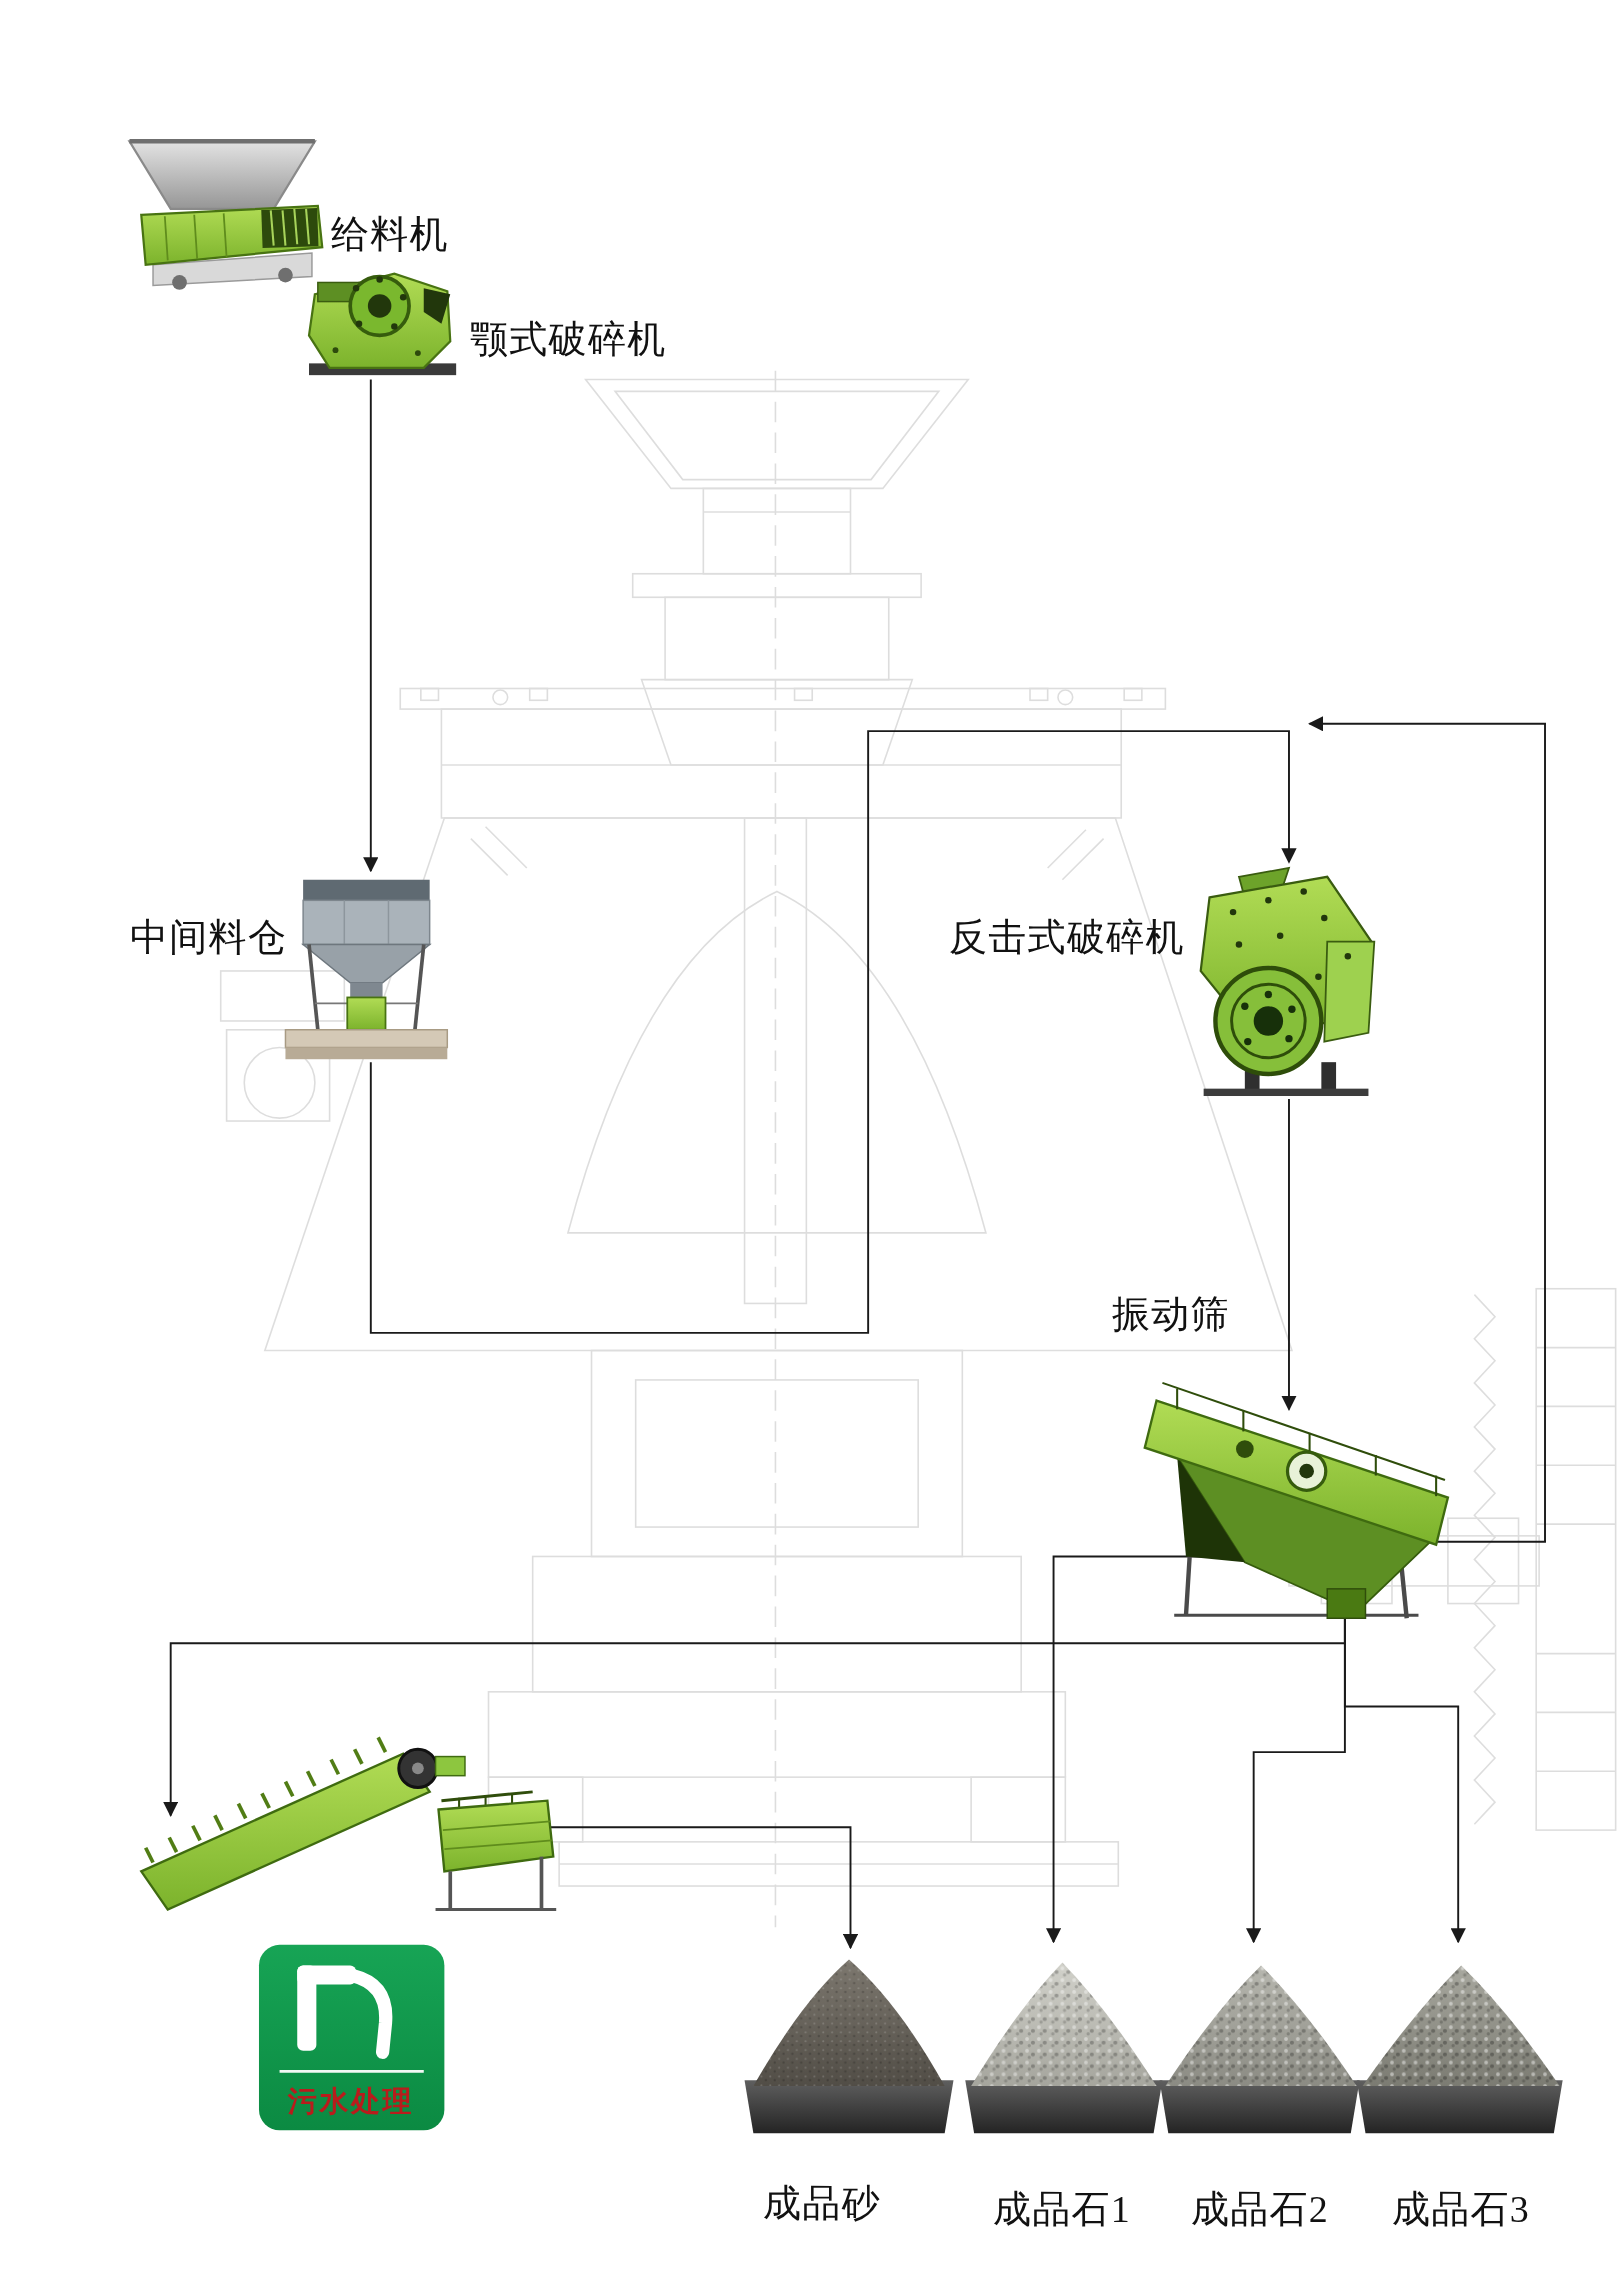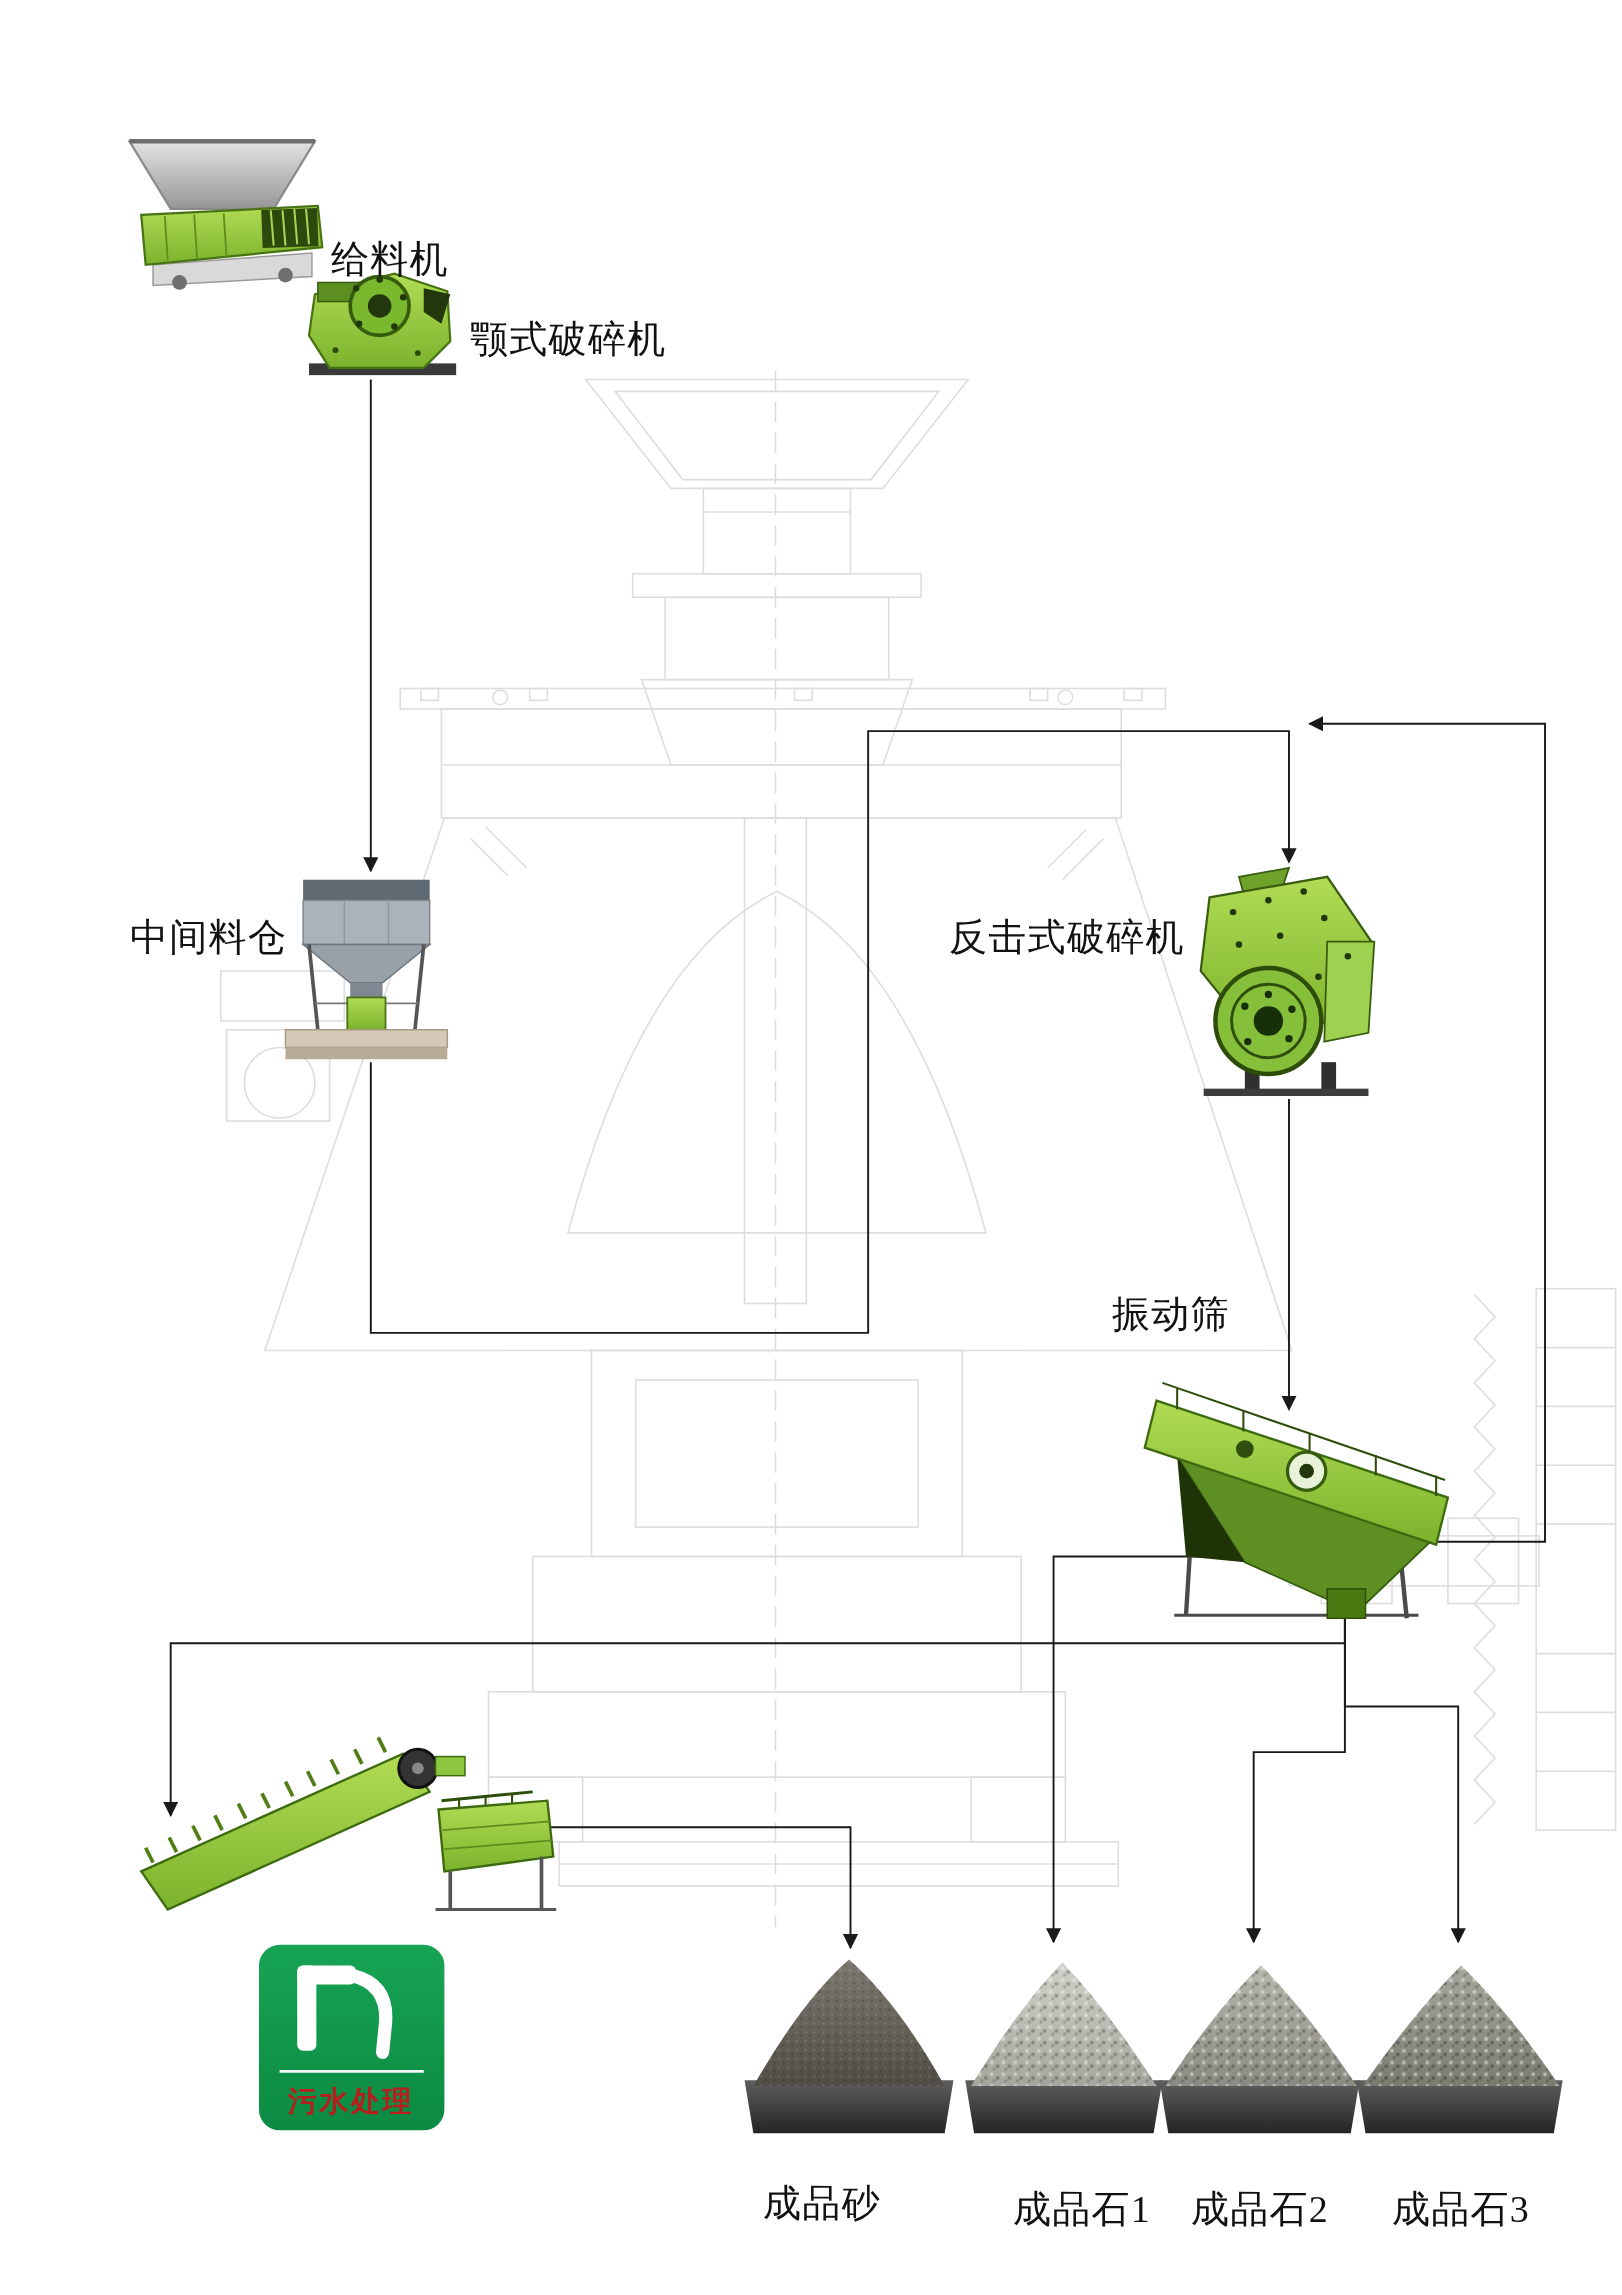--- a/index.html
+++ b/index.html
@@ -274,25 +274,25 @@
       <path d="M792,1418 Q826,1366 857,1336 Q889,1368 922,1418 Z" fill="url(#gradStone2)"></path>
       <path d="M792,1418 Q826,1366 857,1336 Q889,1368 922,1418 Z" fill="url(#patStone)" opacity="0.85"></path>
     </g>
     <g>
       <path d="M926,1418 Q961,1368 993,1336 Q1026,1368 1060,1418 Z" fill="url(#gradStone3)"></path>
       <path d="M926,1418 Q961,1368 993,1336 Q1026,1368 1060,1418 Z" fill="url(#patStone)" opacity="0.9"></path>
     </g>
   </g>
 </svg>
 
-<div class="label" style="left:331px;top:209px;margin-top:25px;">给料机</div>
+<div class="label" style="left:331px;top:209px;">给料机</div>
 <div class="label" style="left:470px;top:314px;text-align:center;">颚式破碎机</div>
 <div class="label" style="left:130px;top:912px;font-family:Liberation Serif, serif;">中间料仓</div>
 <div class="label" style="left:949px;top:912px;text-align:center;">反击式破碎机</div>
 <div class="label" style="left:1112px;top:1289px;font-family:Liberation Serif, serif;">振动筛</div>
 <div class="icon-label" style="left:351px;top:2082px;">污水处理</div>
 <div class="label center" style="left:822px;top:2178px;">成品砂</div>
-<div class="label center" style="left:1062px;top:2184px;margin-left:20px;">成品石1</div>
+<div class="label center" style="left:1062px;top:2184px;">成品石1</div>
 <div class="label center" style="left:1260px;top:2184px;">成品石2</div>
 <div class="label center" style="left:1461px;top:2184px;">成品石3</div>
 
 </div>
 
 
 </body></html>

